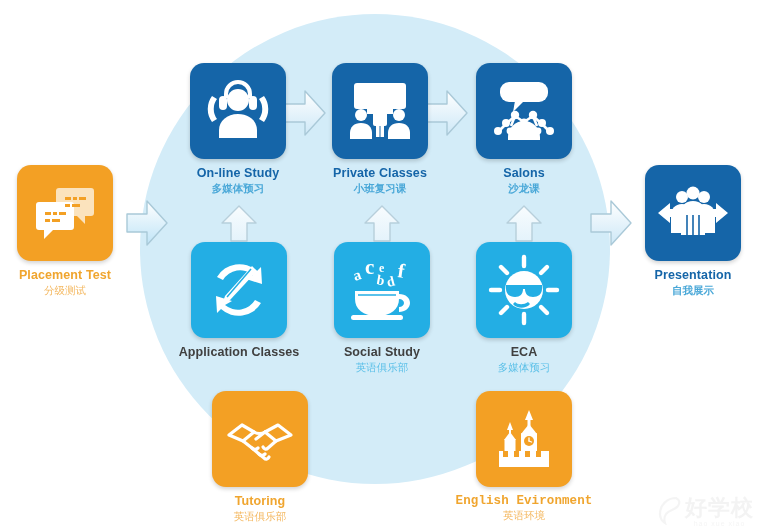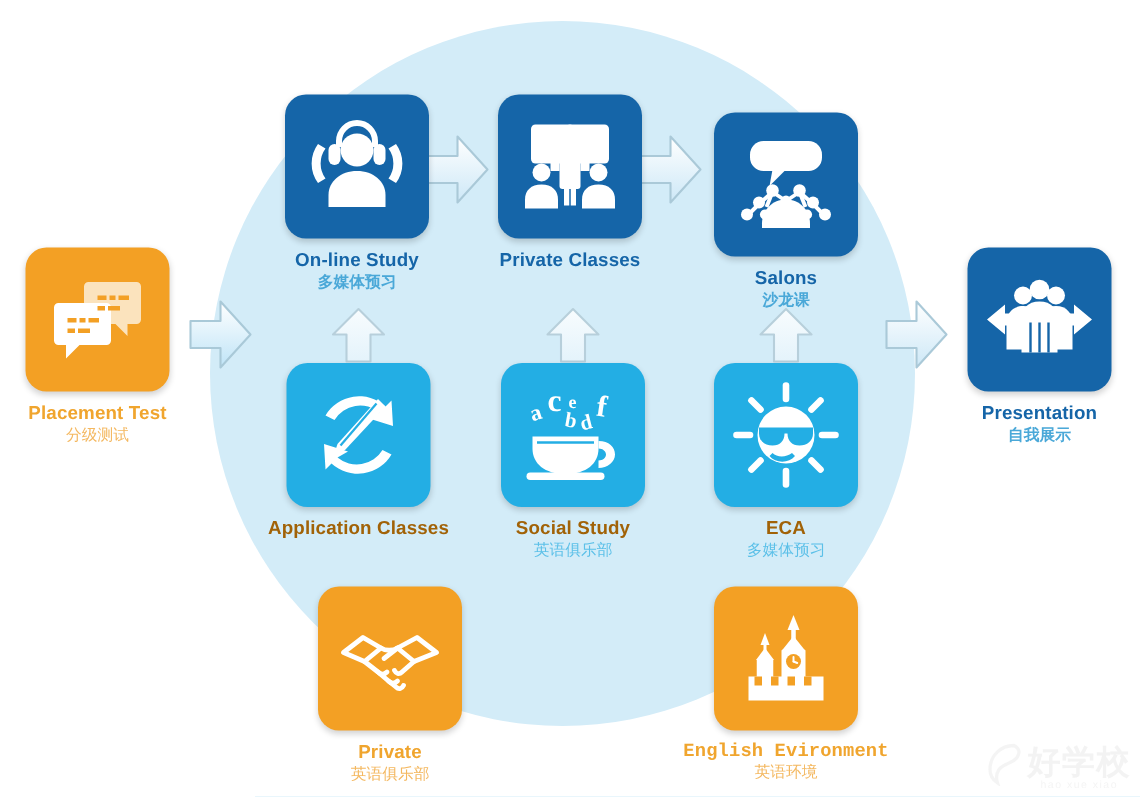--- a/index.html
+++ b/index.html
@@ -49,21 +49,21 @@
     font-size:10.5px;
     line-height:1.15;
   }
 
   
   .dark .tile{background:#1565a8;}
   .dark .lbl-en{color:#1565a8;}
   .dark .lbl-cn{color:#4aa8d8;font-weight:bold;}
 
   .light .tile{background:#23aee4;}
-  .light .lbl-en{color:#a16207;}
+  .light .lbl-en{color:#404040;}
   .light .lbl-cn{color:#5cc0e8;}
 
   .orange .tile{background:#f3a024;}
   .orange .lbl-en{color:#f0a52e;}
   .orange .lbl-cn{color:#f4b860;}
 
   
   .arrow{position:absolute;z-index:4;}
   .arrow svg{display:block;}
 
@@ -186,35 +186,36 @@
             <rect x="35.5" y="44" width="3.5" height="14"></rect>
             <circle cx="16" cy="36" r="6"></circle>
             <path d="M16 44c-7 0-11 4-11 10v6h22v-6c0-6-4-10-11-10z"></path>
             <circle cx="54" cy="36" r="6"></circle>
             <path d="M54 44c-7 0-11 4-11 10v6h22v-6c0-6-4-10-11-10z"></path>
           </g>
         </svg>
       </span>
     </div>
     <div class="lbl-en">Private Classes</div>
+    <div class="lbl-cn">小班复习课</div>
   </div>
 
   <div class="arrow" style="left:424px;top:86px;">
     <svg width="46" height="54" viewBox="0 0 46 54">
       <defs>
         <linearGradient id="gRt3" x1="0" y1="0" x2="0" y2="1">
           <stop offset="0" stop-color="#ffffff"></stop>
             <stop offset="1" stop-color="#cde8f7"></stop>
         </linearGradient>
       </defs>
       <path d="M3 18h20V5l20 22-20 22V36H3z" fill="url(#gRt3)" stroke="#aac9d8" stroke-width="1.4" stroke-linejoin="round"></path>
     </svg>
   </div>
 
-  <div class="node dark" style="left:449px;top:75px;">
+  <div class="node dark" style="left:449px;top:63px;">
     <div class="tile">
       <span>
         <svg width="70" height="64" viewBox="0 0 70 64">
           <g fill="#ffffff">
             <rect x="11" y="3" width="48" height="20" rx="9"></rect>
             <path d="M26 22l-2 11 11-11z"></path>
             <g stroke="#ffffff" stroke-width="2.6">
               <line x1="17" y1="45" x2="26" y2="37"></line>
                 <line x1="26" y1="37" x2="35" y2="43"></line>
               <line x1="35" y1="43" x2="44" y2="37"></line>
@@ -401,21 +402,21 @@
             <path d="M31 19c3 2 8 2 11 0"></path>
             <path d="M20 28l9 7c2 2 4 2 6 0"></path>
             <path d="M29 35l7 6c2 2 4 2 6 0"></path>
             <path d="M36 41l5 4c2 2 4 1 5-1"></path>
             <path d="M53 28l-8 7c-2 2-4 1-5-1"></path>
             <path d="M42 19l-9 7"></path>
           </g>
         </svg>
       </span>
     </div>
-    <div class="lbl-en">Private</div>
+    <div class="lbl-en">Tutoring</div>
     <div class="lbl-cn">英语俱乐部</div>
   </div>
 
   <div class="node orange" style="left:449px;top:391px;font-family:Liberation Mono, monospace;">
     <div class="tile">
       <span>
         <svg width="66" height="66" viewBox="0 0 66 66">
           <g fill="#ffffff">
 
             <path d="M38 4l4 10h-8z"></path>

